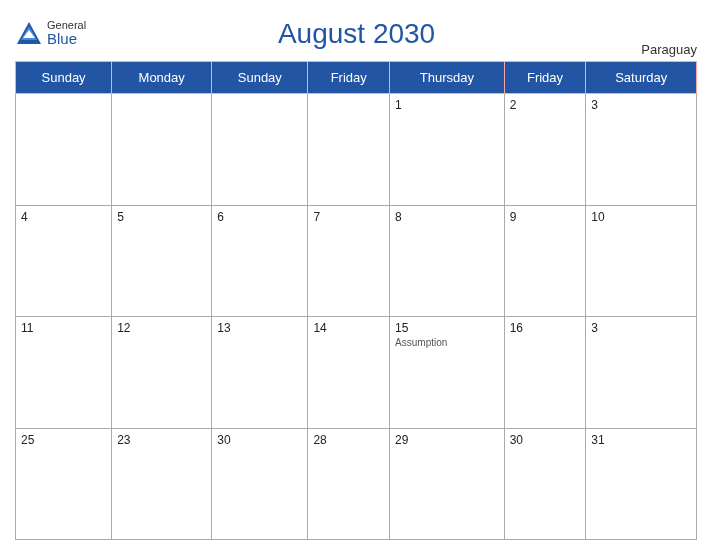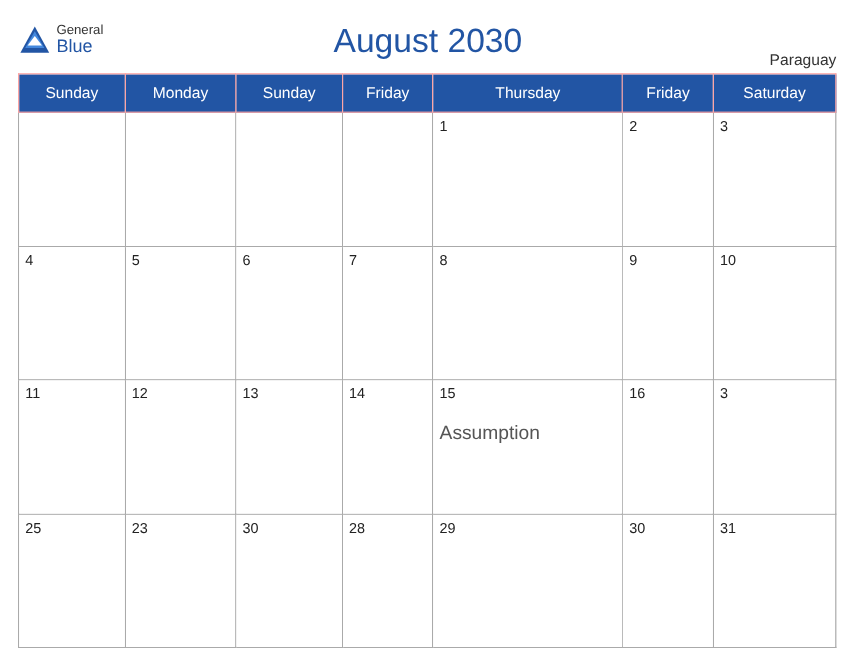--- a/index.html
+++ b/index.html
@@ -87,23 +87,23 @@
     }
     .calendar tbody td.empty {
       background: #fff;
     }
     .day-number {
       font-size: 12px;
       color: #222;
       display: block;
     }
     .day-event {
-      font-size: 16px;
+      font-size: 10px;
       color: #555;
-      margin-top: 18px;
+      margin-top: 2px;
       display: block;
     }
   </style>
 </head>
 <body>
 
 <div class="header-top">
   <div class="logo">
     <svg class="logo-icon" viewBox="0 0 28 28">
       <polygon points="14,2 26,24 2,24" fill="#2255a4"></polygon>

